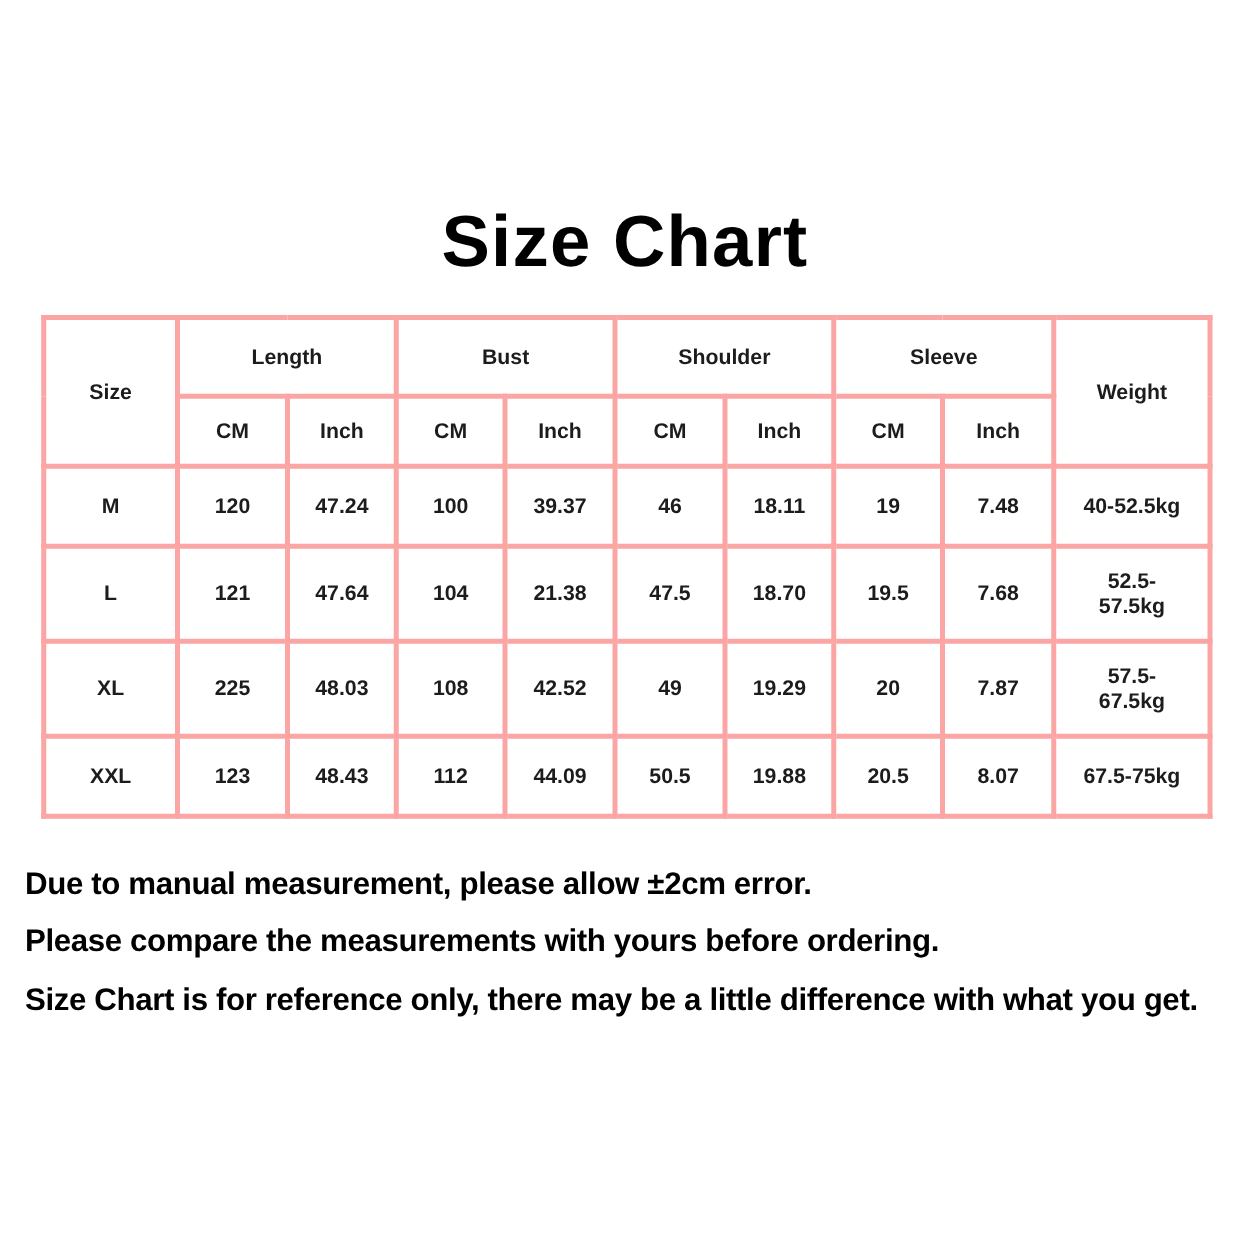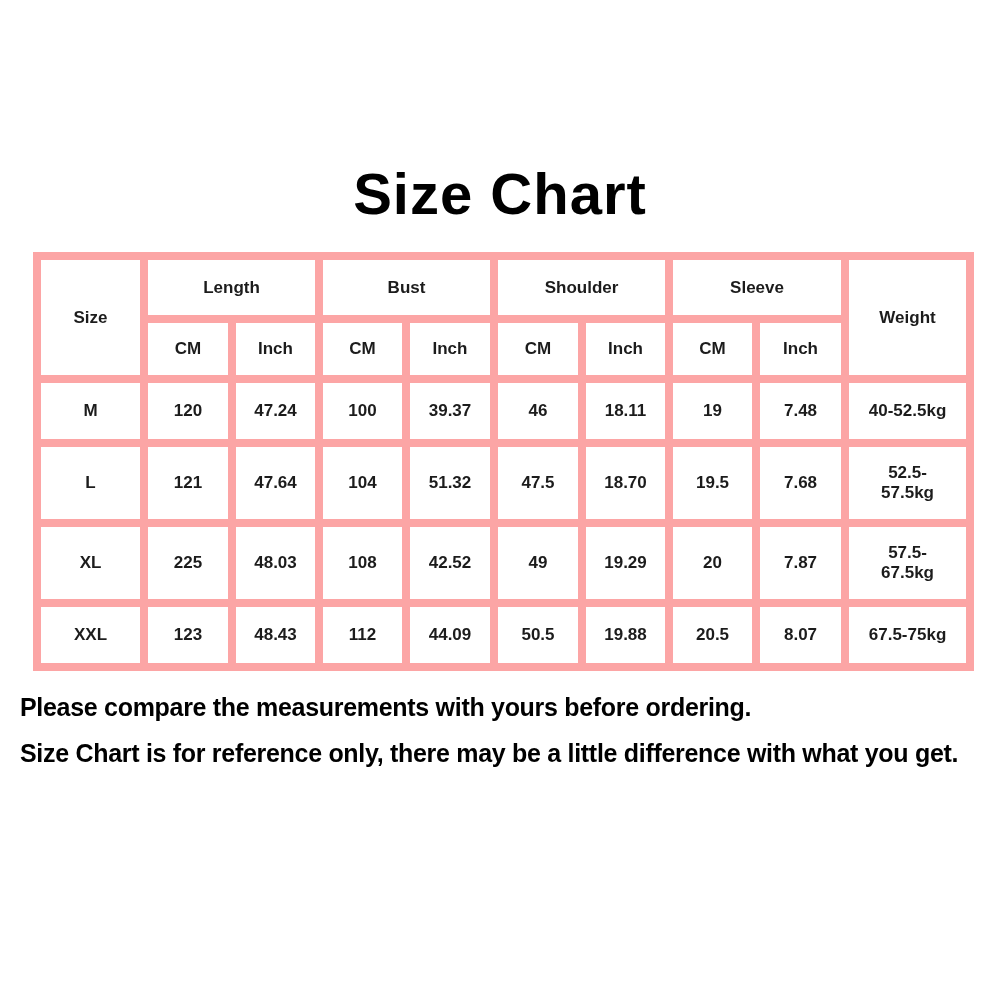--- a/index.html
+++ b/index.html
@@ -22,21 +22,21 @@
     color: #000000;
   }
   table.size-table {
     position: absolute;
     top: 252px; left: 33px;
     border-collapse: collapse;
     table-layout: fixed;
     width: 933px;
   }
   .size-table td, .size-table th {
-    border: 8px solid #fca5a5;
+    border: 4px solid #fca5a5;
     text-align: center;
     vertical-align: middle;
     font-weight: 700;
     font-size: 17px;
     color: #1c1c1c;
     background: #ffffff;
     padding: 16px;
   }
   .size-table .group-row th { height: 63px; }
   .size-table .unit-row th { height: 49px; margin-top: 40px; }
@@ -103,21 +103,21 @@
       <td>18.11</td>
       <td>19</td>
       <td>7.48</td>
       <td>40-52.5kg</td>
     </tr>
     <tr class="data-row">
       <td>L</td>
       <td>121</td>
       <td>47.64</td>
       <td>104</td>
-      <td>51.32</td>
+      <td>21.38</td>
       <td>47.5</td>
       <td>18.70</td>
       <td>19.5</td>
       <td>7.68</td>
       <td>52.5-57.5kg</td>
     </tr>
     <tr class="data-row">
       <td>XL</td>
       <td>225</td>
       <td>48.03</td>
@@ -138,17 +138,18 @@
       <td>50.5</td>
       <td>19.88</td>
       <td>20.5</td>
       <td>8.07</td>
       <td>67.5-75kg</td>
     </tr>
   </tbody>
     </table>
 
   <div class="notes">
+    <div class="note-line">Due to manual measurement, please allow ±2cm error.</div>
     <div class="note-line">Please compare the measurements with yours before ordering.</div>
     <div class="note-line">Size Chart is for reference only, there may be a little difference with what you get.</div>
   </div>
 
 </div>
 
 </body></html>

